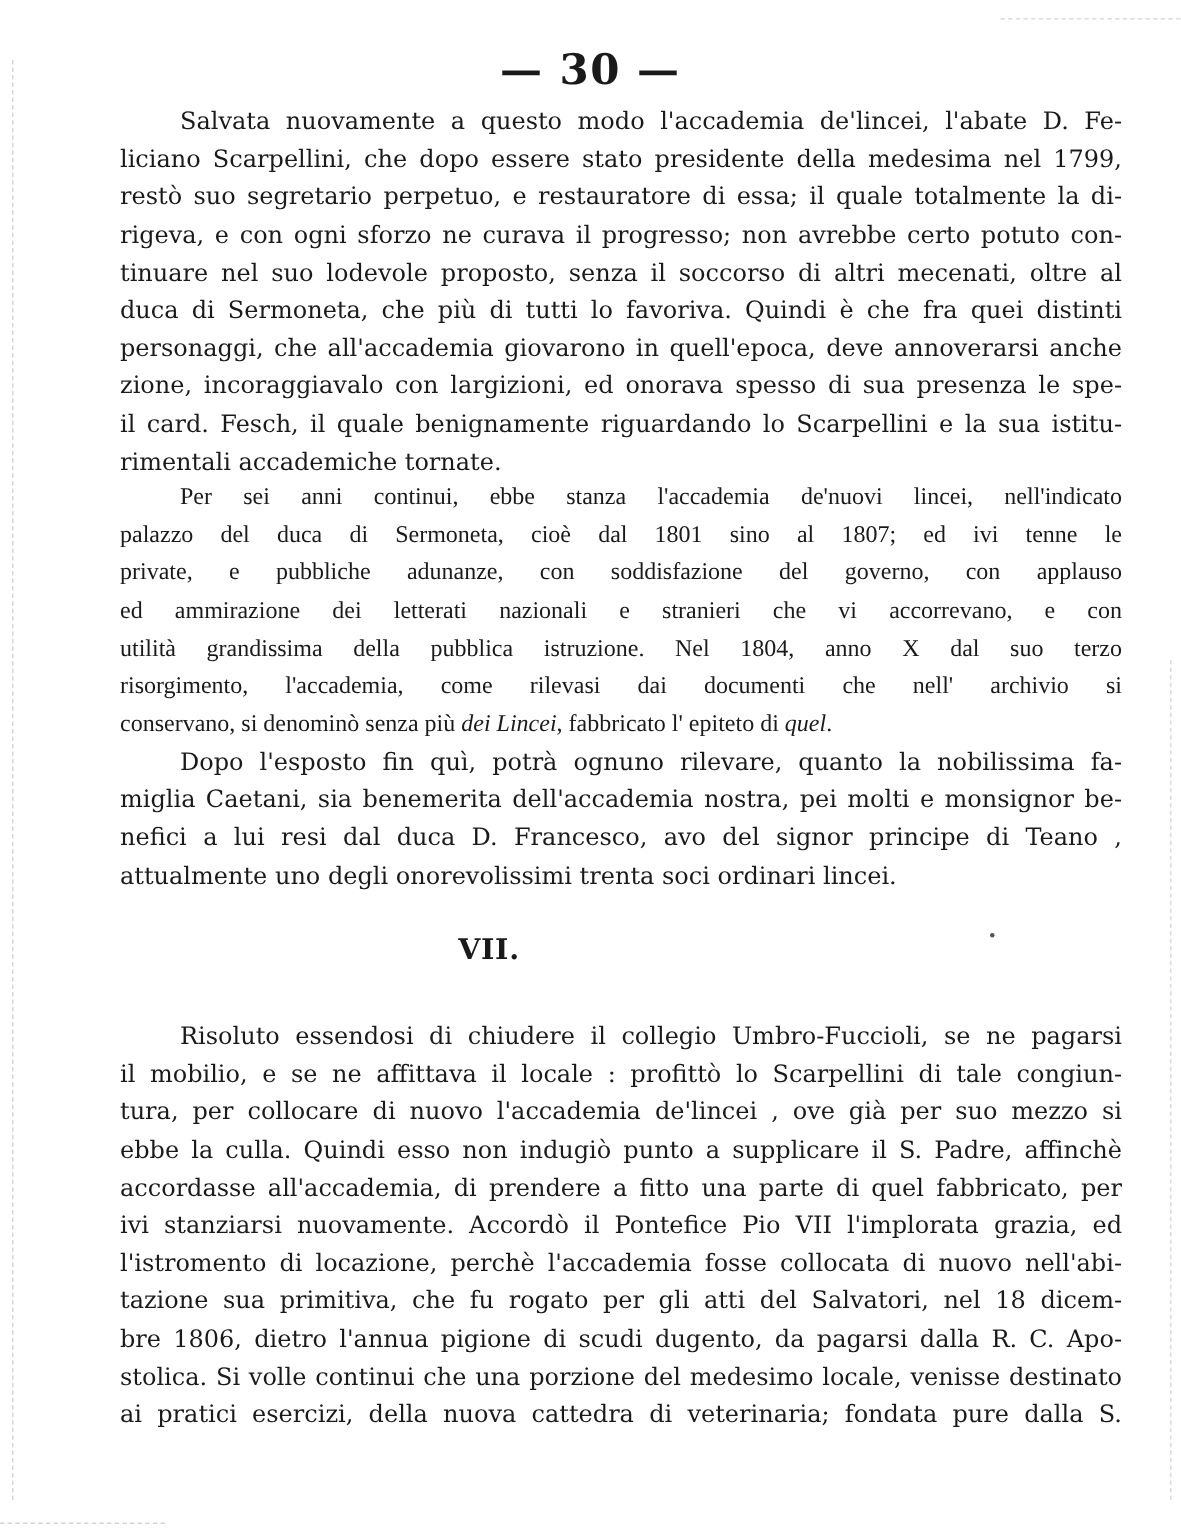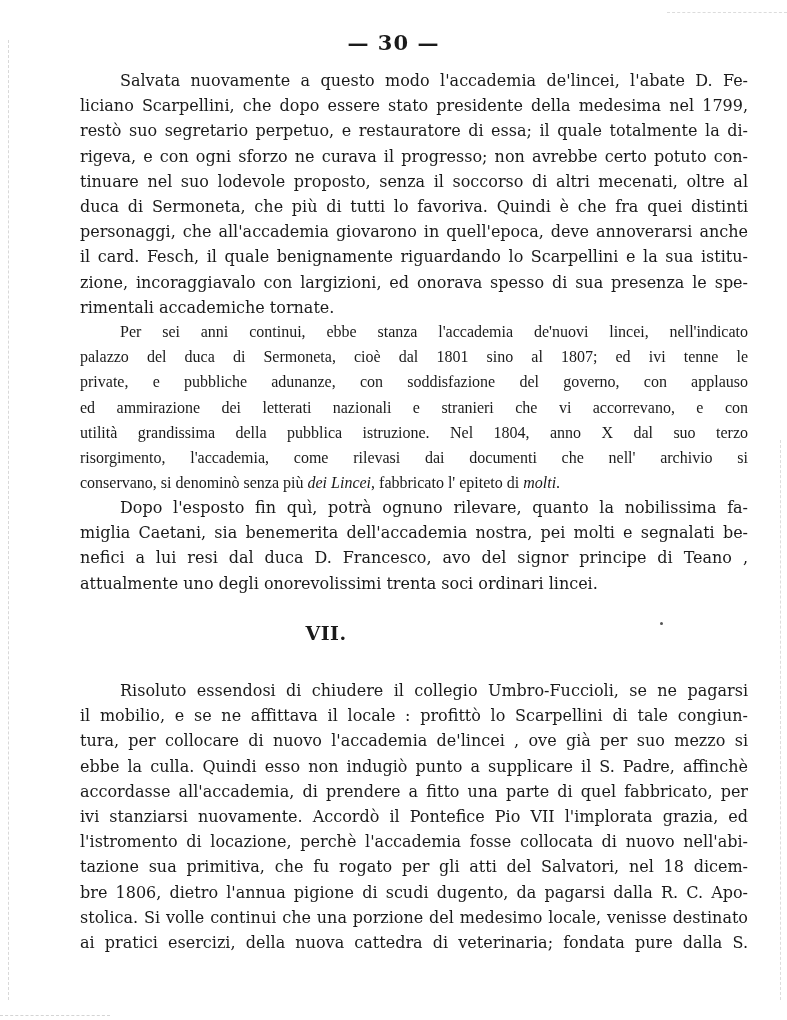--- a/index.html
+++ b/index.html
@@ -46,21 +46,21 @@
       width: 110px;
       height: 0;
       border-top: 1px dashed #d4d4d4;
     }
     .page-number {
       position: absolute;
       top: 30px;
       left: 0;
       width: 787px;
       text-align: center;
-      font-size: 21px;
+      font-size: 28px;
       font-weight: bold;
       letter-spacing: 1px;
     }
     .text-block {
       position: absolute;
       left: 80px;
       width: 668px;
       font-size: 16px;
       line-height: 25.2px;
       text-align: justify;
@@ -111,38 +111,38 @@
 <div class="page-number">— 30 —</div>
 
 <div class="text-block block-1">
   <span class="line indent">Salvata nuovamente a questo modo l'accademia de'lincei, l'abate D. Fe-</span>
   <span class="line">liciano Scarpellini, che dopo essere stato presidente della medesima nel 1799,</span>
   <span class="line">restò suo segretario perpetuo, e restauratore di essa; il quale totalmente la di-</span>
   <span class="line">rigeva, e con ogni sforzo ne curava il progresso; non avrebbe certo potuto con-</span>
   <span class="line">tinuare nel suo lodevole proposto, senza il soccorso di altri mecenati, oltre al</span>
   <span class="line">duca di Sermoneta, che più di tutti lo favoriva. Quindi è che fra quei distinti</span>
   <span class="line">personaggi, che all'accademia giovarono in quell'epoca, deve annoverarsi anche</span>
+  <span class="line">zione, incoraggiavalo con largizioni, ed onorava spesso di sua presenza le spe-</span>
   <span class="line">il card. Fesch, il quale benignamente riguardando lo Scarpellini e la sua istitu-</span>
-  <span class="line">zione, incoraggiavalo con largizioni, ed onorava spesso di sua presenza le spe-</span>
   <span class="line last">rimentali accademiche tornate.</span>
 </div>
 
 <div class="text-block block-2">
   <span class="line indent">Per sei anni continui, ebbe stanza l'accademia de'nuovi lincei, nell'indicato</span>
   <span class="line">palazzo del duca di Sermoneta, cioè dal 1801 sino al 1807; ed ivi tenne le</span>
   <span class="line">private, e pubbliche adunanze, con soddisfazione del governo, con applauso</span>
   <span class="line">ed ammirazione dei letterati nazionali e stranieri che vi accorrevano, e con</span>
   <span class="line">utilità grandissima della pubblica istruzione. Nel 1804, anno X dal suo terzo</span>
   <span class="line">risorgimento, l'accademia, come rilevasi dai documenti che nell' archivio si</span>
-  <span class="line last"><span>conservano, si denominò senza più </span><span class="em">dei Lincei</span><span>, fabbricato l' epiteto di </span><span class="em">molti</span><span>.</span></span>
+  <span class="line last"><span>conservano, si denominò senza più </span><span class="em">dei Lincei</span><span>, fabbricato l' epiteto di </span><span class="em">quel</span><span>.</span></span>
 </div>
 
 <div class="text-block block-3">
   <span class="line indent">Dopo l'esposto fin quì, potrà ognuno rilevare, quanto la nobilissima fa-</span>
-  <span class="line">miglia Caetani, sia benemerita dell'accademia nostra, pei molti e segnalati be-</span>
+  <span class="line">miglia Caetani, sia benemerita dell'accademia nostra, pei molti e monsignor be-</span>
   <span class="line">nefici a lui resi dal duca D. Francesco, avo del signor principe di Teano ,</span>
   <span class="line last">attualmente uno degli onorevolissimi trenta soci ordinari lincei.</span>
 </div>
 
 <div class="section-heading">VII.</div>
 <div class="speck" style="left:660px; top:622px;"></div>
 
 <div class="text-block block-4">
   <span class="line indent">Risoluto essendosi di chiudere il collegio Umbro-Fuccioli, se ne pagarsi</span>
   <span class="line">il mobilio, e se ne affittava il locale : profittò lo Scarpellini di tale congiun-</span>

